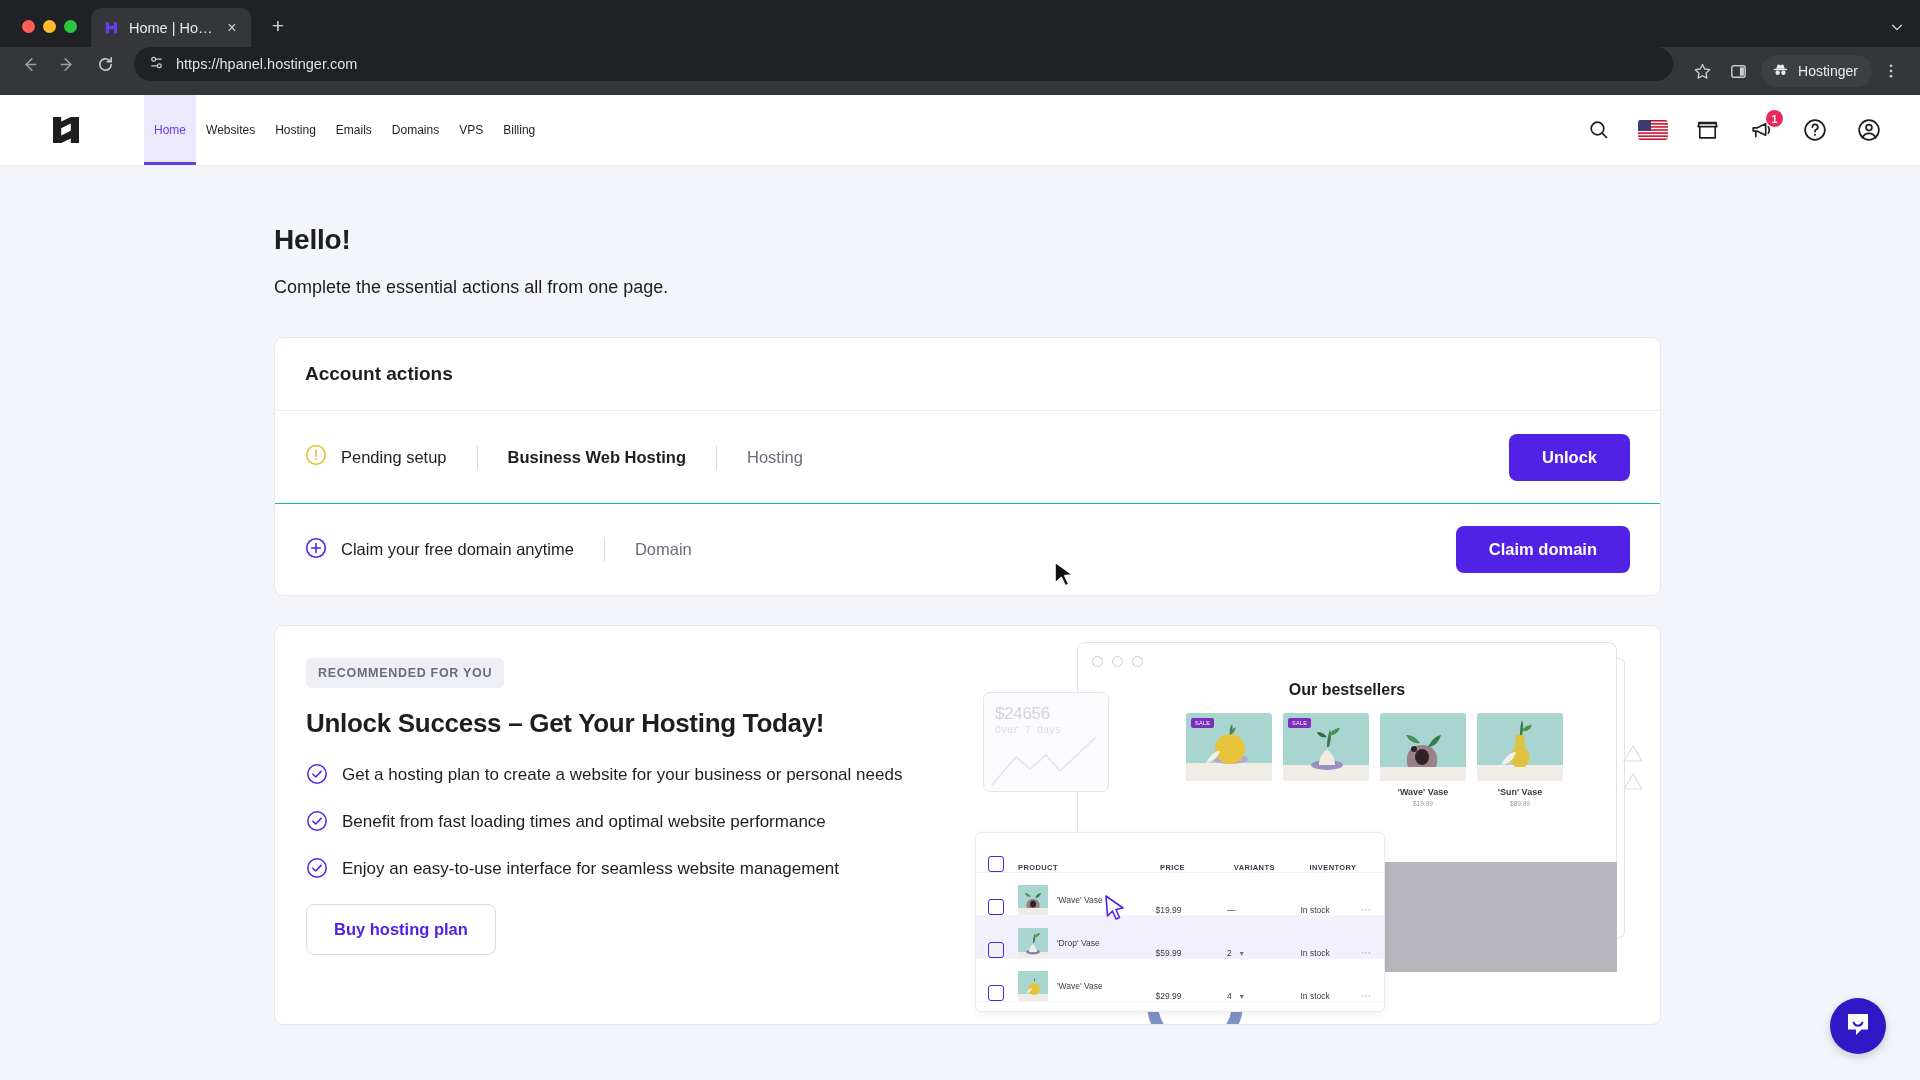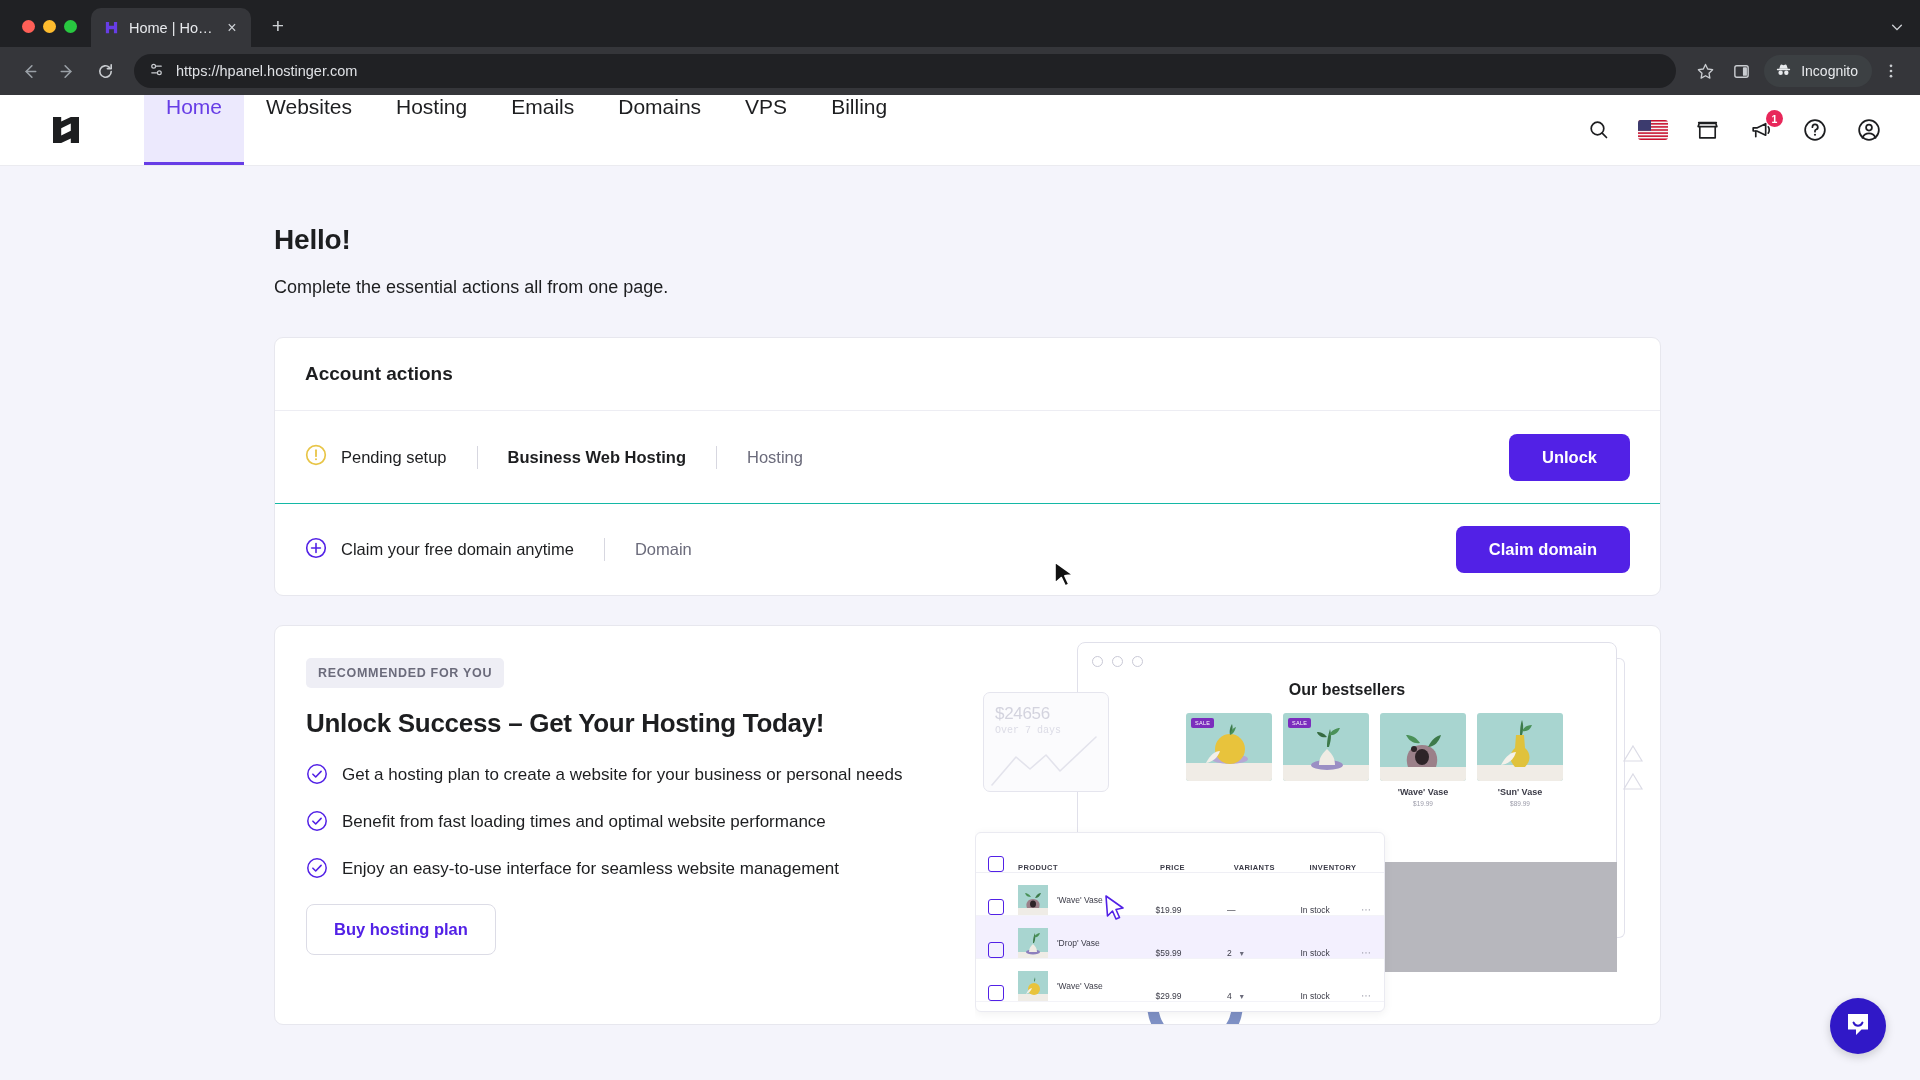--- a/index.html
+++ b/index.html
@@ -26,21 +26,21 @@
     display: flex; align-items: center;
     padding: 0 10px 0 12px; gap: 9px;
     position: relative;
   }
   .tab-fav { width: 17px; height: 17px; flex: 0 0 17px; display:flex; align-items:center; justify-content:center; }
   .tab-title { color:#e8eaed; font-size: 14.5px; white-space:nowrap; overflow:hidden; text-overflow:ellipsis; flex:1; }
   .tab-close { color:#cdd0d4; font-size: 16px; line-height:1; width:18px; text-align:center; cursor:pointer; }
   .newtab { color:#cdd0d4; font-size:21px; margin-left:14px; margin-bottom:9px; width:26px; text-align:center; cursor:pointer;}
   .tabstrip-right { margin-left:auto; padding: 0 16px 10px 0; color:#cdd0d4; font-size: 15px; }
 
-  .toolbar { height: 48px; background:#35363a; display:flex; align-items:center; padding: 0 12px; gap: 4px; flex: 0 0 auto;}
+  .toolbar { height: 48px; background:#35363a; display:flex; padding: 0 12px; gap: 4px; flex: 0 0 auto;}
   .tb-btn { width: 34px; height: 34px; border-radius:50%; display:flex; align-items:center; justify-content:center; color:#c9ccd0; cursor:pointer; }
   .omnibox {
     flex: 1; height: 34px; background:#202124; border-radius: 17px;
     display:flex; align-items:center; padding: 0 14px; margin: 0 8px; gap: 11px;
   }
   .omnibox .url { color:#dfe1e5; font-size: 14.5px; }
   .tb-right { display:flex; align-items:center; gap:2px; }
   .incognito-pill {
     display:flex; align-items:center; gap:8px; background:#3c4043; border-radius:16px;
     height:32px; padding: 0 14px 0 10px; color:#e8eaed; font-size:14px; margin-left:4px;
@@ -49,22 +49,22 @@
   
   #app { flex: 1; background:#f4f4fb; overflow:hidden; position:relative; }
 
   .hnav {
     height: 71px; background:#fff; display:flex; align-items:stretch;
     border-bottom: 1px solid #ebebf0; padding-left: 46px; padding-right: 36px;
   }
   .hlogo { display:flex; align-items:center; width: 98px; }
   .hnav-items { display:flex; align-items:stretch; }
   .hnav-item {
-    display:flex; align-items:flex-start; padding: 0 22px;
-    font-size: 21px; color:#1d1e20; cursor:pointer; position:relative;
+    display:flex; align-items:center; padding: 0 10px;
+    font-size: 12px; color:#1d1e20; cursor:pointer; position:relative;
   }
   .hnav-item.active { color:#673de6; background:#ece9fd; }
   .hnav-item.active::after {
     content:""; position:absolute; left:0; right:0; bottom:0; height:3px; background:#673de6;
   }
   .hnav-right { margin-left:auto; display:flex; align-items:center; gap: 24px; }
   .hicon { width:30px; height:30px; display:flex; align-items:center; justify-content:center; cursor:pointer; position:relative; color:#1d1e20;}
   .flag { width:30px; height:20px; border-radius:3px; overflow:hidden; display:block; }
   .badge {
     position:absolute; top:-5px; right:-7px; min-width:17px; height:17px; border-radius:9px;
@@ -252,21 +252,21 @@
       </div>
       <div class="incognito-pill">
         <span>
           <svg width="19" height="19" viewBox="0 0 20 20">
             <path d="M5.5 9.3l1.1-3.4a1.6 1.6 0 0 1 2-1l1.4.5 1.4-.5a1.6 1.6 0 0 1 2 1l1.1 3.4z" fill="#e8eaed"></path>
             <rect x="3" y="9.3" width="14" height="1.4" rx=".7" fill="#e8eaed"></rect>
             <circle cx="7" cy="13.4" r="2.3" fill="#e8eaed"></circle>
             <circle cx="13" cy="13.4" r="2.3" fill="#e8eaed"></circle>
           </svg>
         </span>
-        <span>Incognito</span>
+        <span>Hostinger</span>
       </div>
       <div class="tb-btn">
         <svg width="18" height="18" viewBox="0 0 20 20">
             <circle cx="10" cy="4.3" r="1.5" fill="#c9ccd0"></circle>
             <circle cx="10" cy="10" r="1.5" fill="#c9ccd0"></circle>
             <circle cx="10" cy="15.7" r="1.5" fill="#c9ccd0"></circle>
           </svg>
       </div>
     </div>
   </div>

